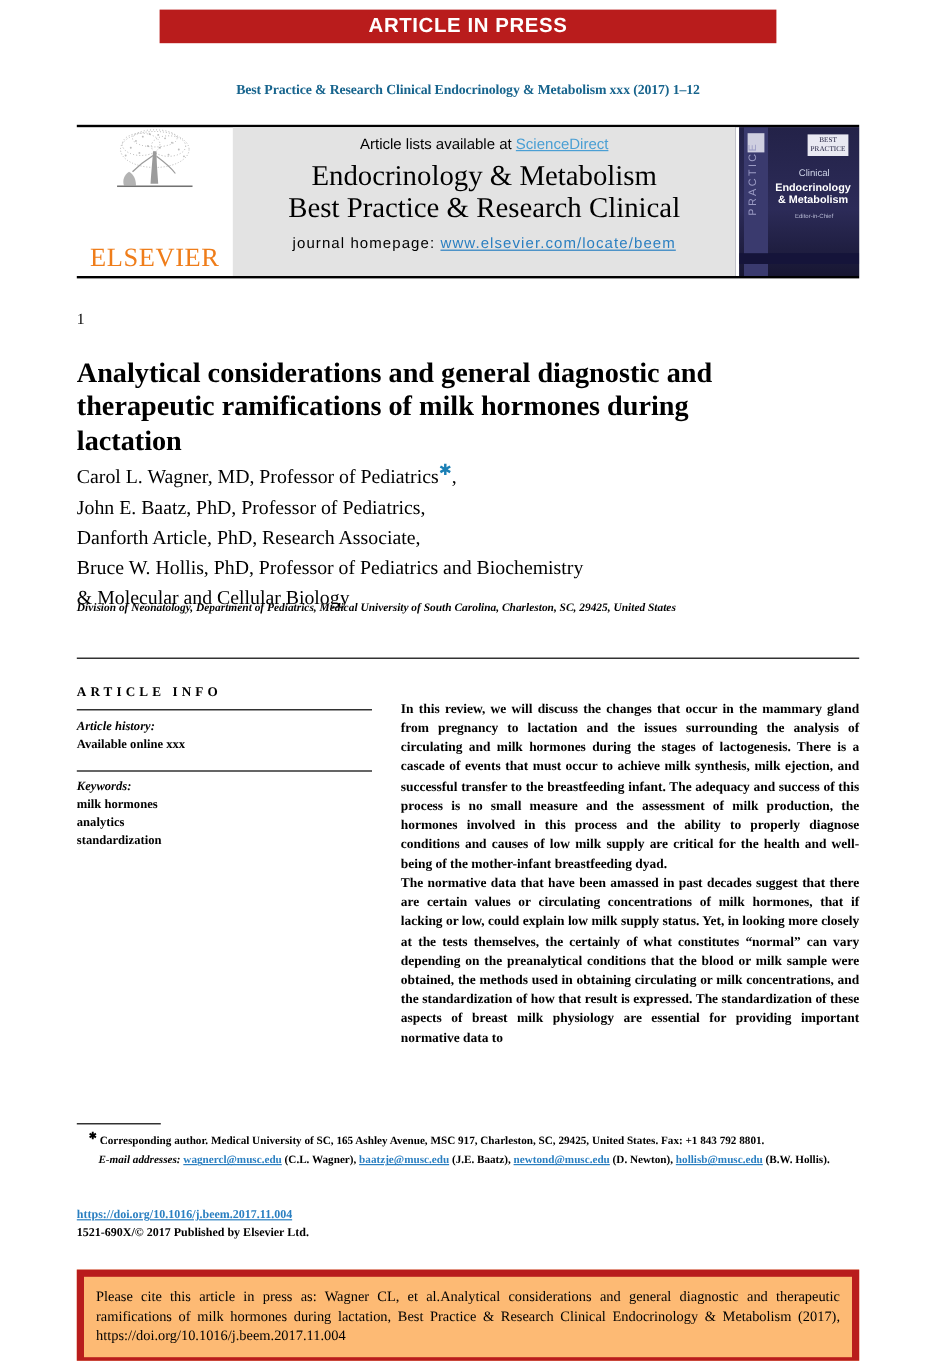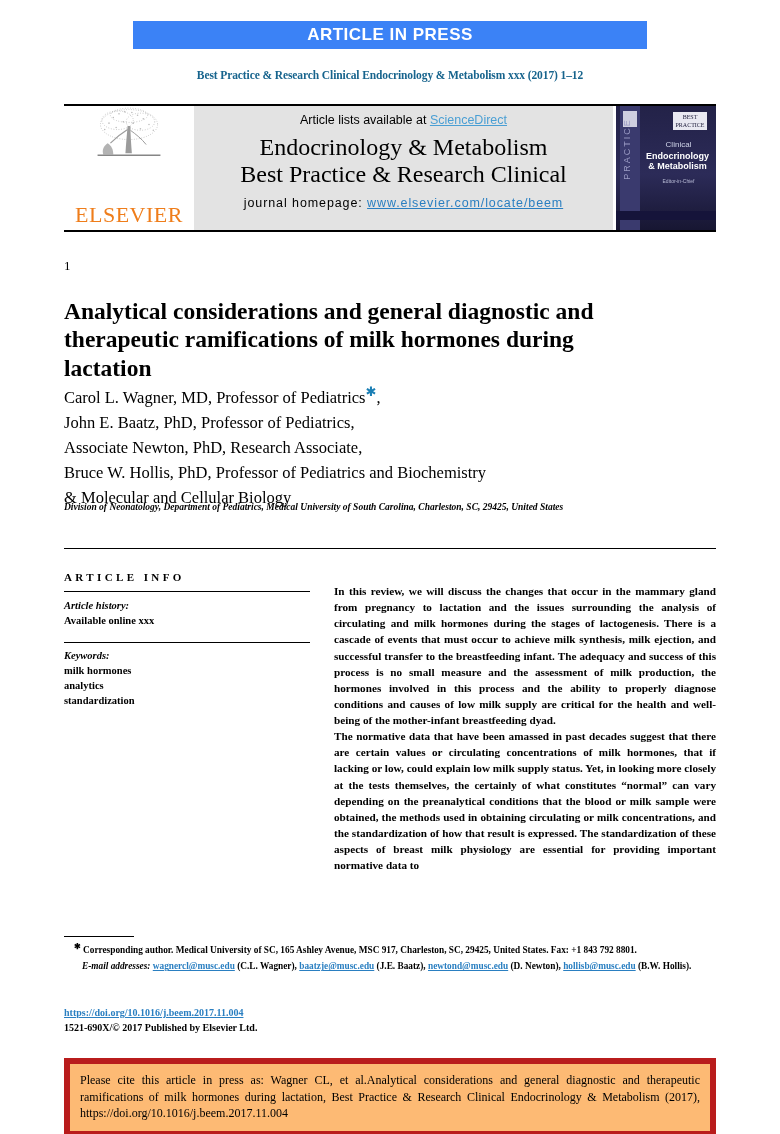--- a/index.html
+++ b/index.html
@@ -20,24 +20,24 @@
     position: relative;
     width: 780px;
     height: 1134px;
     box-sizing: border-box;
   }
 
   
   .aip-band {
     position: absolute;
     left: 133px;
-    top: 21px;
+    top: 8px;
     width: 514px;
     height: 28px;
-    background: #3b82f6;
+    background: #b91c1c;
     display: flex;
     align-items: center;
     justify-content: center;
   }
   .aip-text {
     color: #ffffff;
     font-family: "Liberation Sans", sans-serif;
     font-weight: bold;
     font-size: 17px;
     letter-spacing: 0.5px;
@@ -454,21 +454,21 @@
   </div>
 
   <div class="page-number">1</div>
   <h1 class="article-title">Analytical considerations and general diagnostic and therapeutic ramifications of milk hormones during lactation</h1>
 
   <div class="authors">
     <div>
       <span>Carol L. Wagner, MD, Professor of Pediatrics</span><span class="corr-star">✱</span><span>,</span>
     </div>
     <div>John E. Baatz, PhD, Professor of Pediatrics,</div>
-    <div>Associate Newton, PhD, Research Associate,</div>
+    <div>Danforth Article, PhD, Research Associate,</div>
     <div>Bruce W. Hollis, PhD, Professor of Pediatrics and Biochemistry</div>
     <div>&amp; Molecular and Cellular Biology</div>
   </div>
 
   <div class="affiliation">Division of Neonatology, Department of Pediatrics, Medical University of South Carolina, Charleston, SC, 29425, United States</div>
 
   <div class="rule-main"></div>
 
   <div class="info-col">
     <div class="info-heading">ARTICLE INFO</div>

